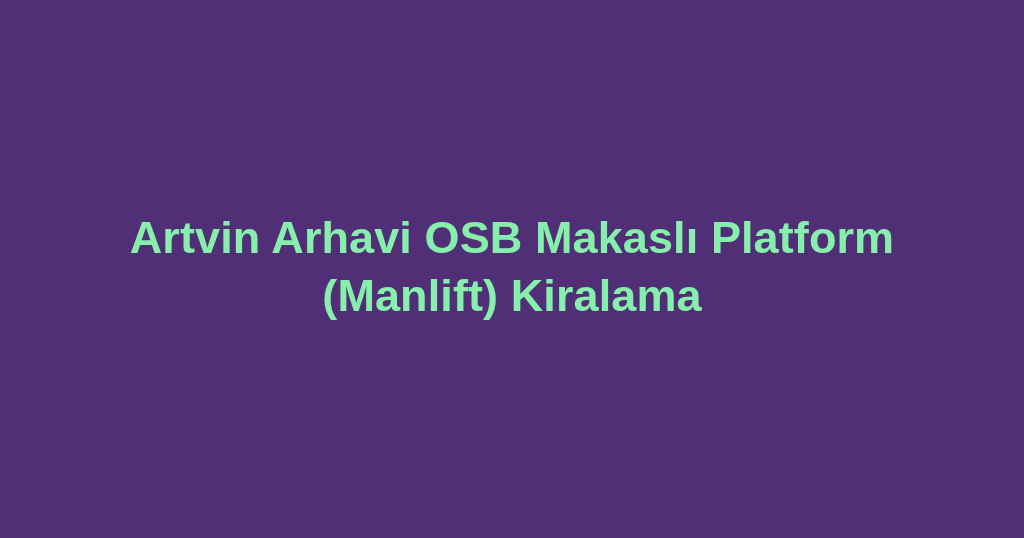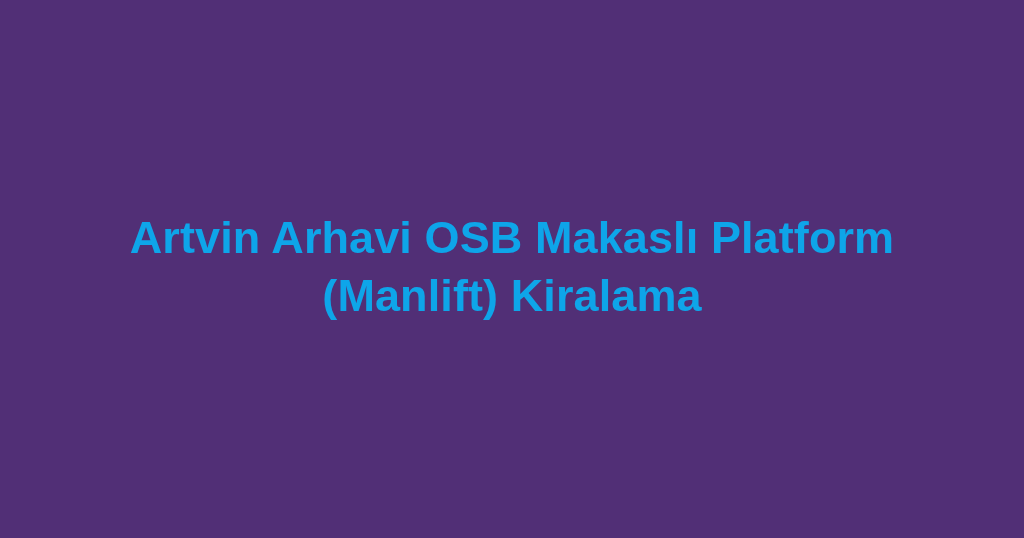--- a/index.html
+++ b/index.html
@@ -52,17 +52,17 @@
     -webkit-font-smoothing: antialiased;
   }
 </style>
 </head>
 <body>
 
 <div class="share-card" style="background-color: rgb(81, 47, 118);">
 
   <div class="title-block">
 
-    <h1 class="card-title" style="color: #0ea5e9;">Artvin Arhavi OSB Makaslı Platform (Manlift) Kiralama</h1>
+    <h1 class="card-title" style="color: #86efac;">Artvin Arhavi OSB Makaslı Platform (Manlift) Kiralama</h1>
 
   </div>
 
 </div>
 
 </body></html>

